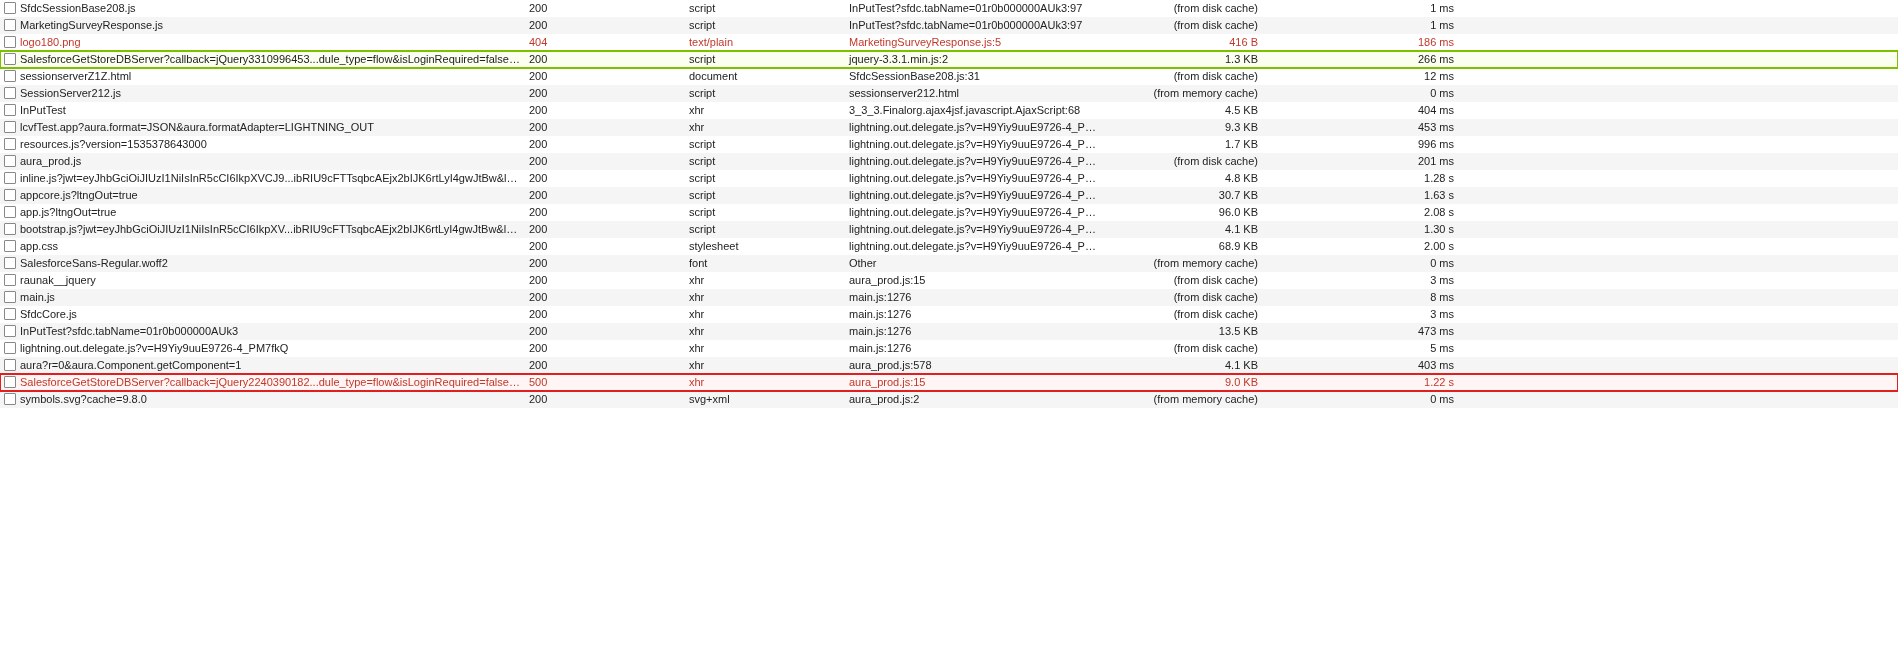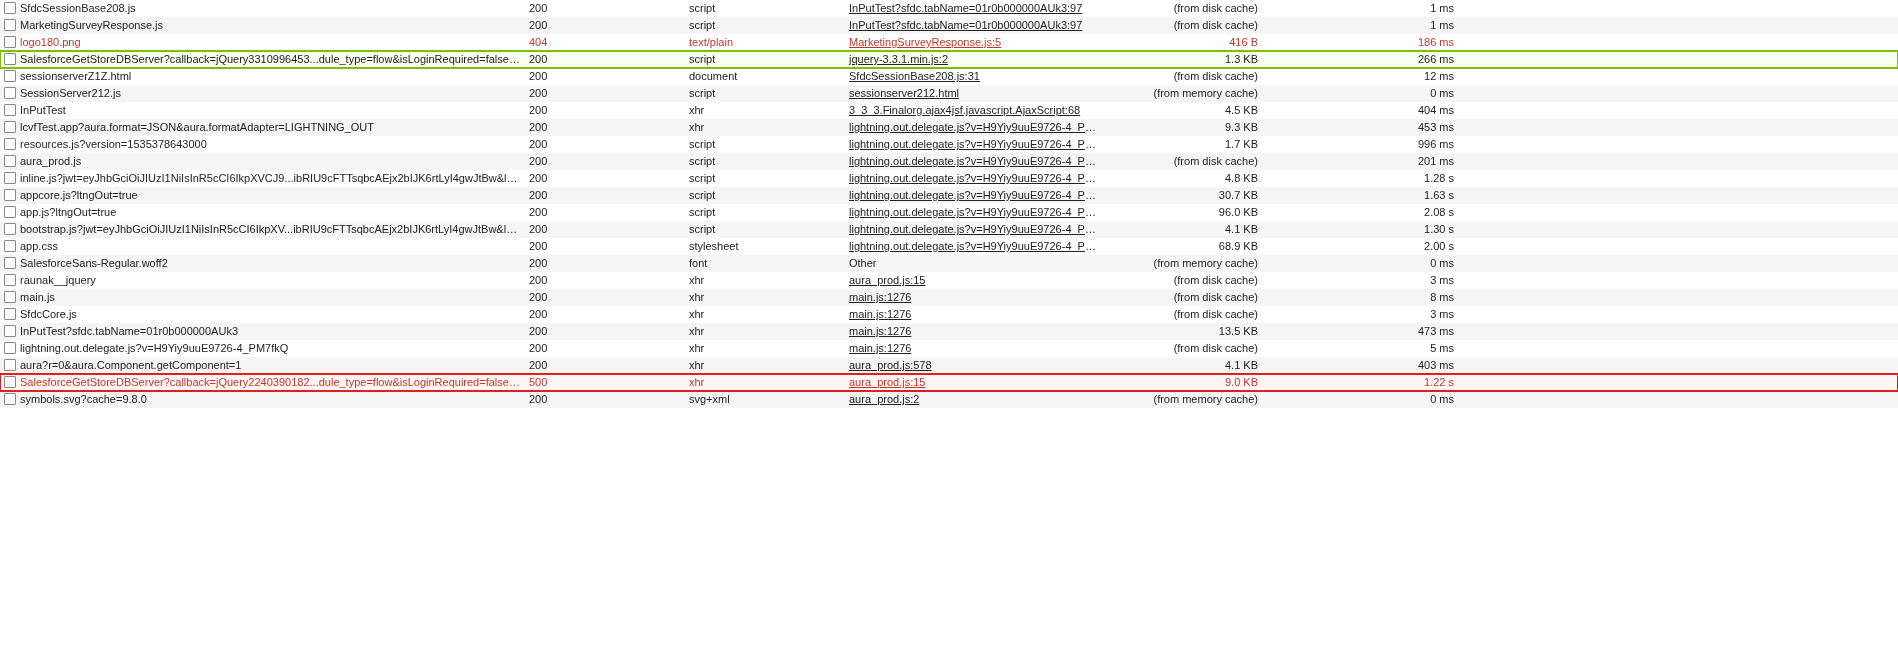--- a/index.html
+++ b/index.html
@@ -10,21 +10,21 @@
   .row:nth-child(odd)  { background: #ffffff; }
   .cell { overflow: hidden; text-overflow: ellipsis; padding: 0 4px; border-right: 1px solid transparent; }
   .c-name      { width: 525px; padding-left: 4px; }
   .c-status    { width: 160px; }
   .c-type      { width: 160px; }
   .c-initiator { width: 260px; }
   .c-size      { width: 160px; text-align: right; padding-right: 6px; }
   .c-time      { width: 200px; text-align: right; padding-right: 10px; }
   .c-wf        { width: 433px; position: relative; }
   .file-ico { display:inline-block; width:12px; height:12px; border:1px solid #888; background:#fff; margin-right:4px; vertical-align:-2px; border-radius:1px; }
-  .initiator-link { text-decoration: underline; color: #222; cursor: pointer; }
+  .initiator-link { color: #222; cursor: pointer; }
   .err { color: #c0392b; }
   .err .initiator-link { color: #c0392b; }
   .hl-green { outline: 2px solid #7cc100; outline-offset: -1px; background: #fbfff0 !important; }
   .hl-red   { outline: 2px solid #e02020; outline-offset: -1px; background: #fff5f5 !important; }
   .hl-red .cell, .hl-red .initiator-link { color: #c0392b; }
   
   .wf-track { position:absolute; top:0; left:0; right:0; bottom:0; }
   .wf-vline { position:absolute; top:0; bottom:0; width:1px; background:#e02020; opacity:.6; }
   .wf-vline.blue { background:#4aa3df; }
 </style>

